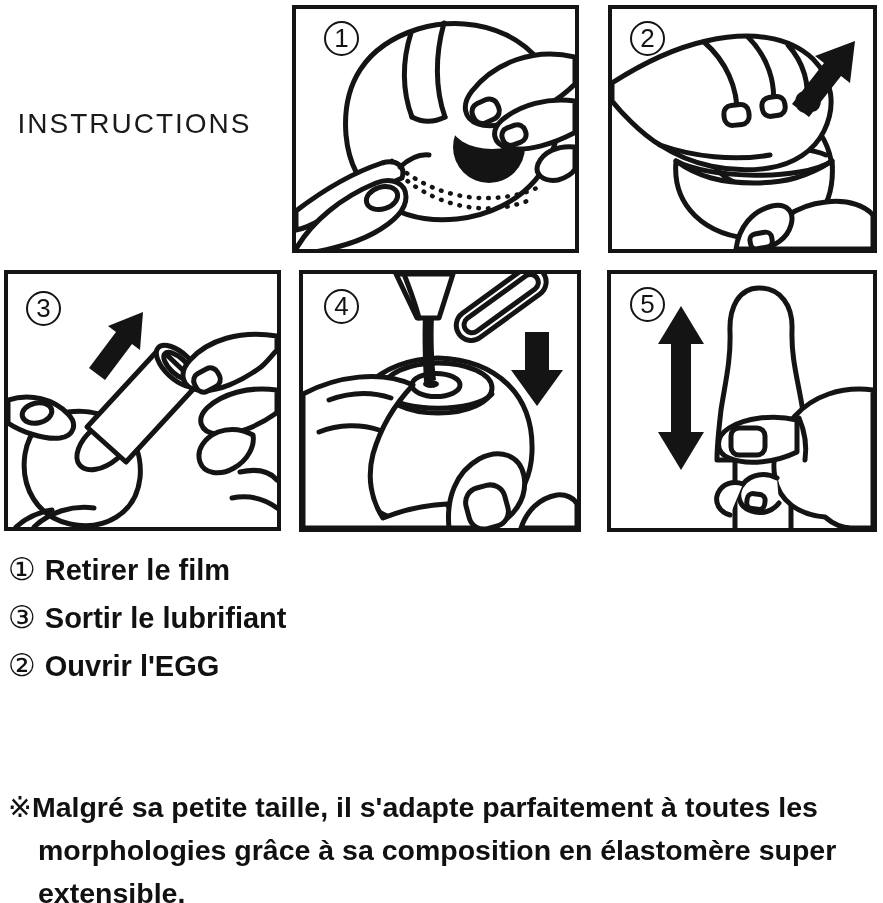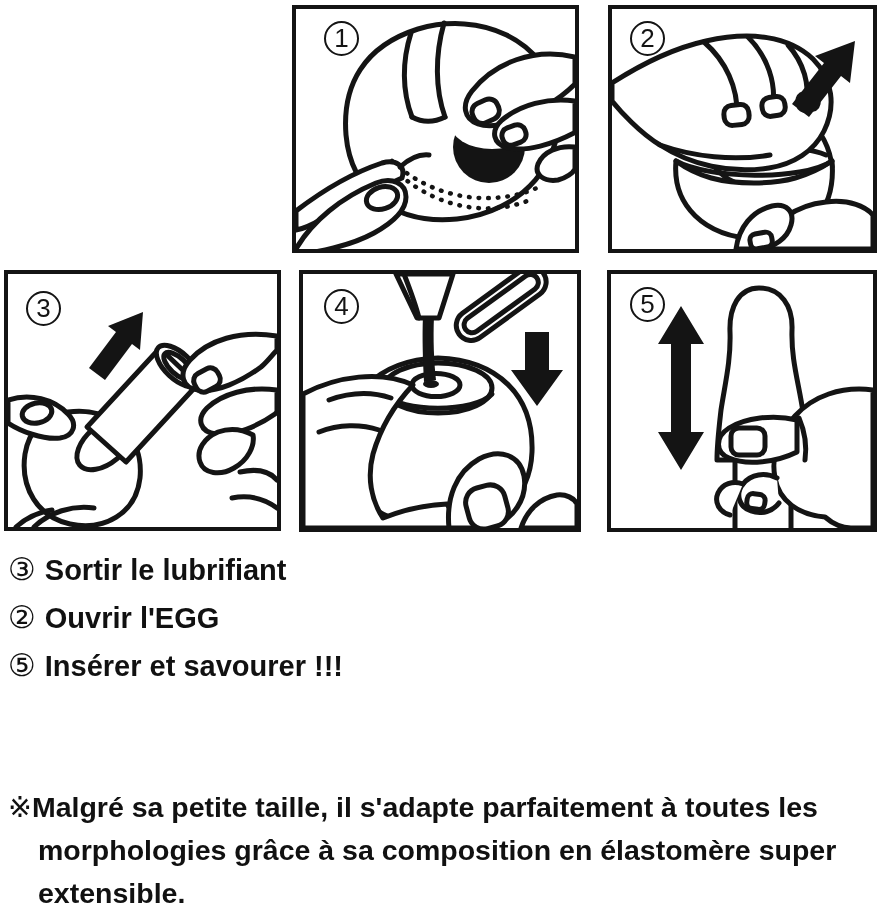--- a/index.html
+++ b/index.html
@@ -48,20 +48,21 @@
     padding-left:30px; text-indent:-30px;
   }
   .note .marker { font-weight:400; }
 </style>
 </head>
 <body>
 
 <div class="sheet">
 
   <div class="title-box">
+    <div>INSTRUCTIONS</div>
   </div>
 
   <figure class="box panel p1">
     <span class="num">1</span>
     <svg viewBox="0 0 279 240" preserveAspectRatio="none">
       <path class="skin" d="M 122,20 C 184,2 250,30 261,92 C 271,152 227,203 161,210 C 98,216 55,182 50,126 C 46,76 68,37 122,20 Z"></path>
       <path class="ink" d="M 115,24 C 106,52 106,82 116,108"></path>
       <path class="ink" d="M 148,14 C 139,46 139,80 149,108"></path>
       <path class="ink" d="M 116,108 C 127,114 139,113 149,108"></path>
       <path class="dots" d="M 96,152 C 138,192 200,198 243,178"></path>
@@ -161,20 +162,20 @@
       <path class="skin" d="M 186,146 C 162,140 134,144 118,154 C 104,163 104,178 118,184 C 136,192 166,188 186,178 Z"></path>
       <rect class="skin" x="120" y="154" width="34" height="27" rx="8"></rect>
       <path class="skin" d="M 166,204 C 154,198 140,200 132,210 C 124,220 128,233 140,237 C 151,241 162,237 168,229"></path>
       <rect class="skin" x="136" y="220" width="18" height="15" rx="6" transform="rotate(8 145 227)"></rect>
       <path class="skin" d="M 132,210 C 122,206 111,210 107,219 C 103,228 108,238 119,241"></path>
       <polygon class="solid" points="70,32 93,70 80,70 80,158 93,158 70,196 47,158 60,158 60,70 47,70"></polygon>
     </svg>
   </figure>
 
   <ol class="steps">
+    <li class="step"><span class="marker">①</span><span>Retirer le film</span></li>
     <li class="step"><span class="marker">③</span><span>Sortir le lubrifiant</span></li>
     <li class="step"><span class="marker">②</span><span>Ouvrir l'EGG</span></li>
-    <li class="step"><span class="marker">⑤</span><span>Insérer et savourer !!!</span></li>
   </ol>
 
   <p class="note"><span class="marker">※</span><span>Malgré sa petite taille, il s'adapte parfaitement à toutes les morphologies grâce à sa composition en élastomère super extensible.</span></p>
 
 </div>
 
 </body></html>

